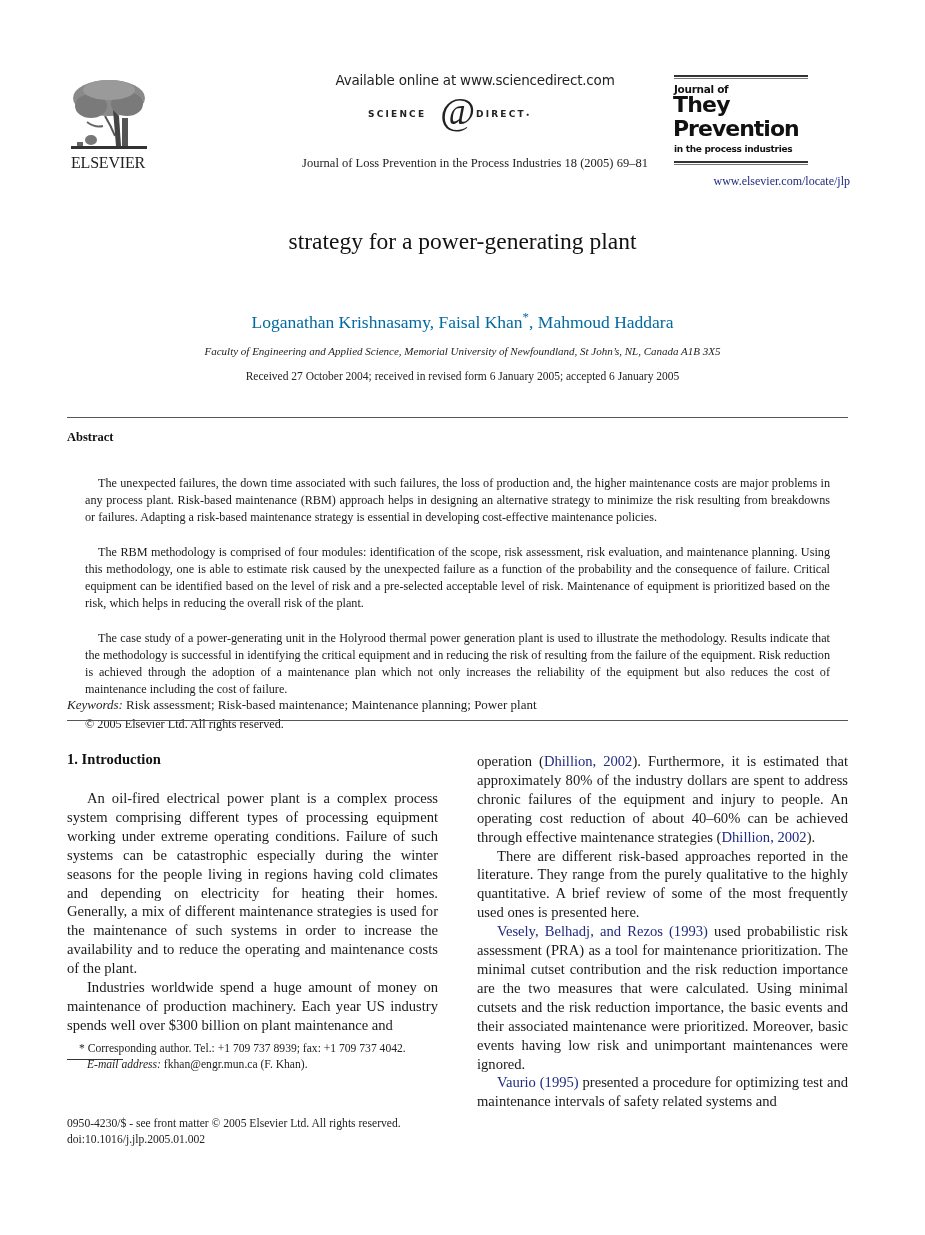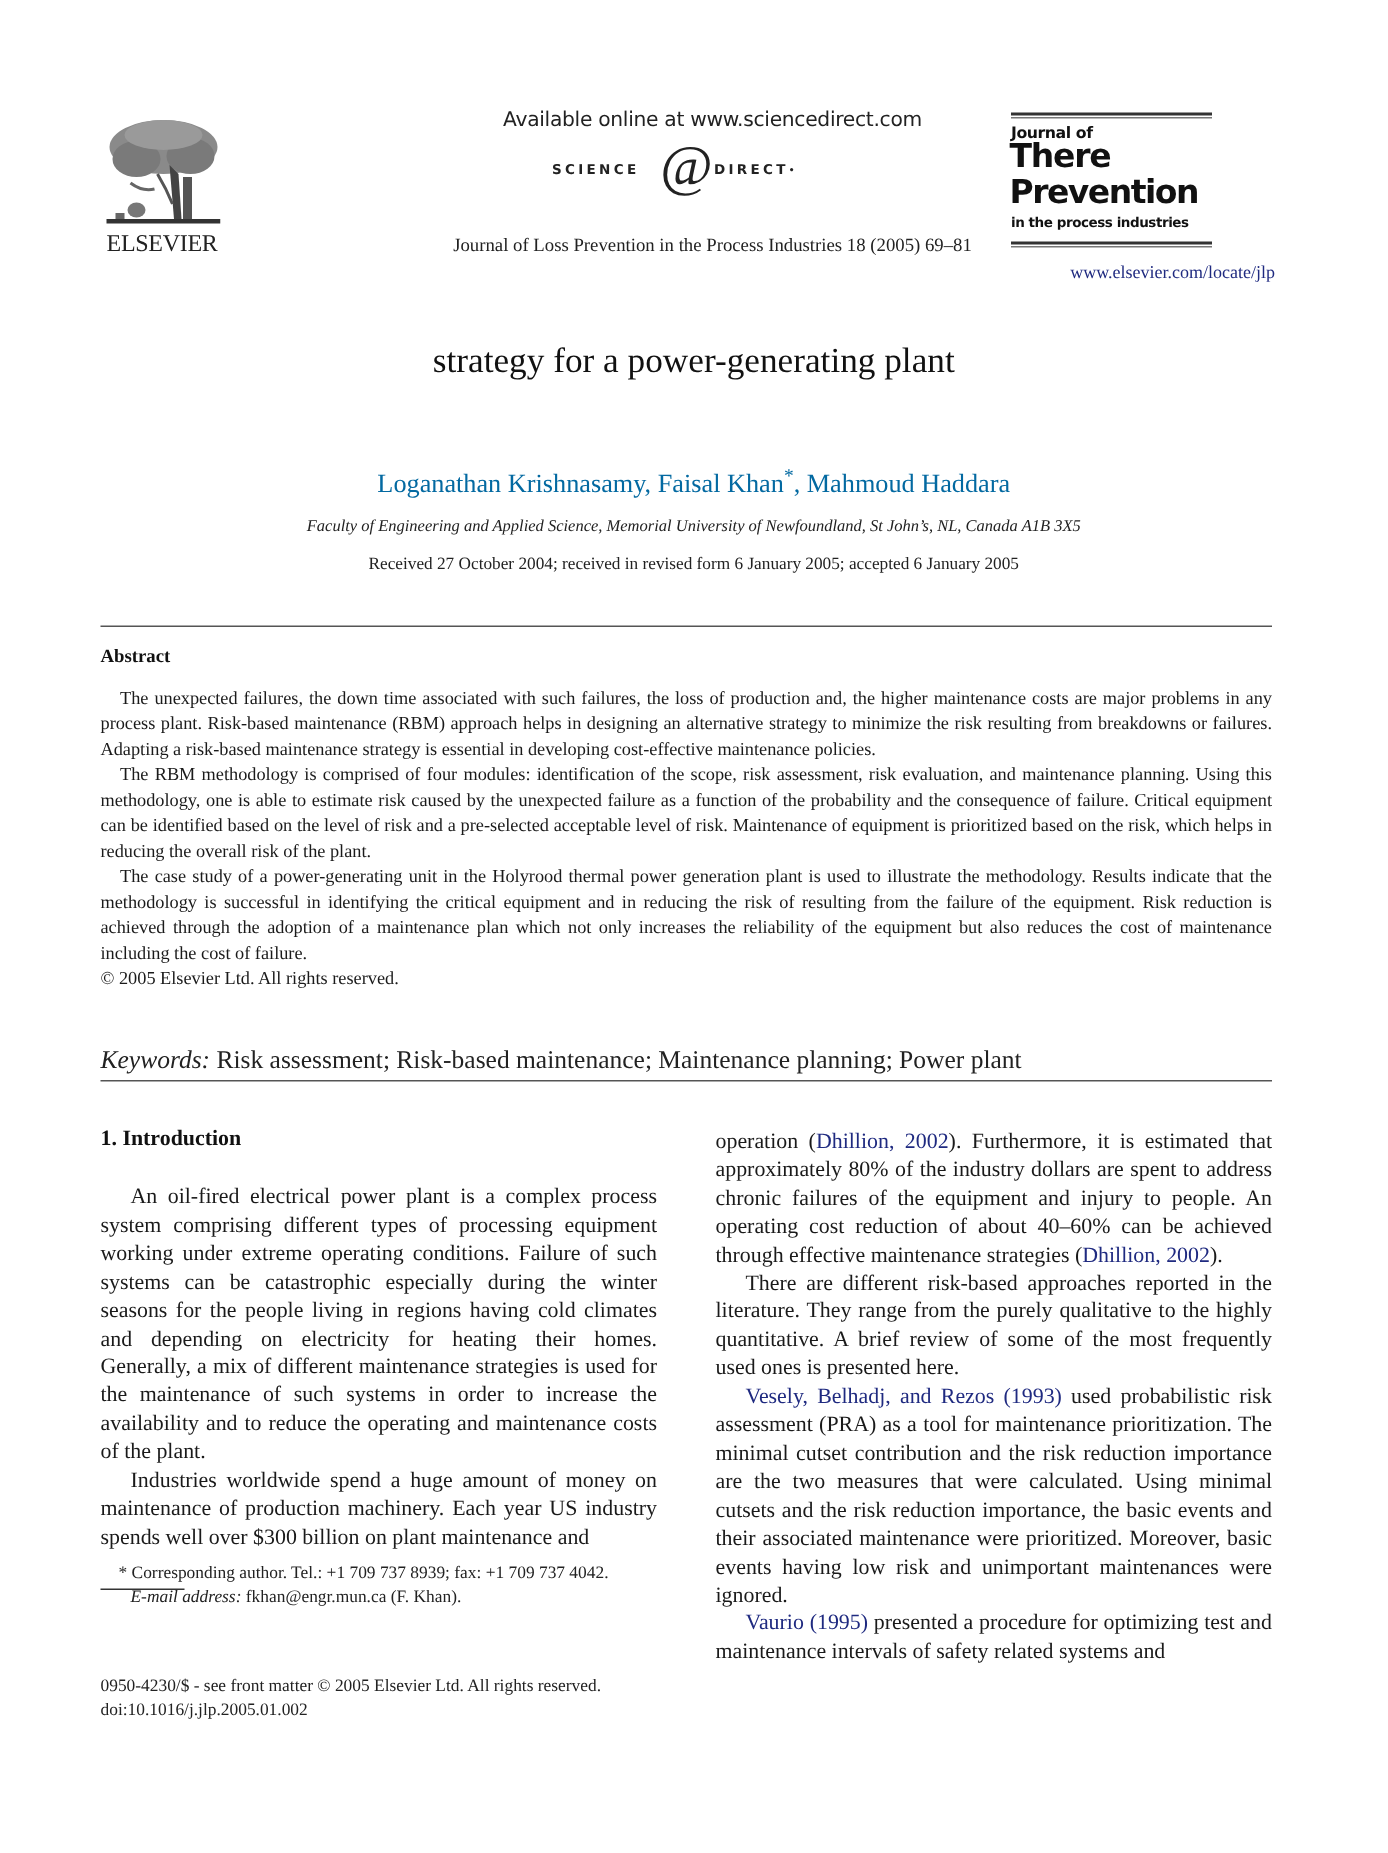--- a/index.html
+++ b/index.html
@@ -32,23 +32,23 @@
   #paper-authors { left: 100px; top: 309px; width: 725px; text-align: center; font-size: 17.5px; color: #0369a1; }
   #paper-authors sup { font-size: 13px; }
   #paper-affiliation { left: 60px; top: 345px; width: 805px; text-align: center; font-size: 11px; font-style: italic; color: #222; }
   #paper-dates { left: 60px; top: 370px; width: 805px; text-align: center; font-size: 11.5px; color: #222; }
 
   .hrule { position: absolute; left: 67px; width: 781px; height: 1px; background: #555; }
 
   
   #abstract-heading { left: 67px; top: 430px; font-weight: bold; font-size: 12.5px; color: #111; }
   #abstract-body { left: 67px; top: 457px; width: 781px; font-size: 12.2px; line-height: 17px; text-align: justify; color: #1a1a1a; }
-  #abstract-body p { margin: 0; text-indent: 13px; }
+  #abstract-body p { margin: 18px; text-indent: 13px; }
   #abstract-body p.noindent { text-indent: 0; }
-  #keywords { left: 67px; top: 697px; width: 781px; font-size: 17px; color: #222; }
+  #keywords { left: 67px; top: 697px; width: 781px; font-size: 13px; color: #222; }
   #keywords .kw-label { font-style: italic; }
 
   
   .col { position: absolute; width: 371px; font-size: 14.6px; line-height: 18.9px; text-align: justify; color: #1a1a1a; }
   .col p { margin: 0; text-indent: 20px; }
   .col p.cont { text-indent: 0; }
   #col-left { left: 67px; top: 789px; }
   #col-right { left: 477px; top: 752px; }
   #intro-heading { left: 67px; top: 751px; font-weight: bold; font-size: 14.6px; color: #111; }
   .ref { color: #1f2a80; }
@@ -87,21 +87,21 @@
   <span id="sd-science">SCIENCE</span>
   <span id="sd-at">@</span>
   <span id="sd-direct"><span>DIRECT</span><span style="font-size:6px;vertical-align:middle;">•</span></span>
 </div>
 <div id="journal-citation" class="abs">Journal of Loss Prevention in the Process Industries 18 (2005) 69–81</div>
 
 <div id="jlp-logo" class="abs">
   <div class="jlp-rule" style="top:0;"></div>
   <div class="jlp-rule2" style="top:3px;"></div>
   <div id="jlp-journal-of">Journal of</div>
-  <div id="jlp-loss">There</div>
+  <div id="jlp-loss">They</div>
   <div id="jlp-prevention">Prevention</div>
   <div id="jlp-sub">in the process industries</div>
   <div class="jlp-rule" style="top:86px;"></div>
   <div class="jlp-rule2" style="top:89px;"></div>
 </div>
 <a id="jlp-url" class="abs">www.elsevier.com/locate/jlp</a>
 
 <div id="paper-title" class="abs">
   <div>strategy for a power-generating plant</div>
 </div>

